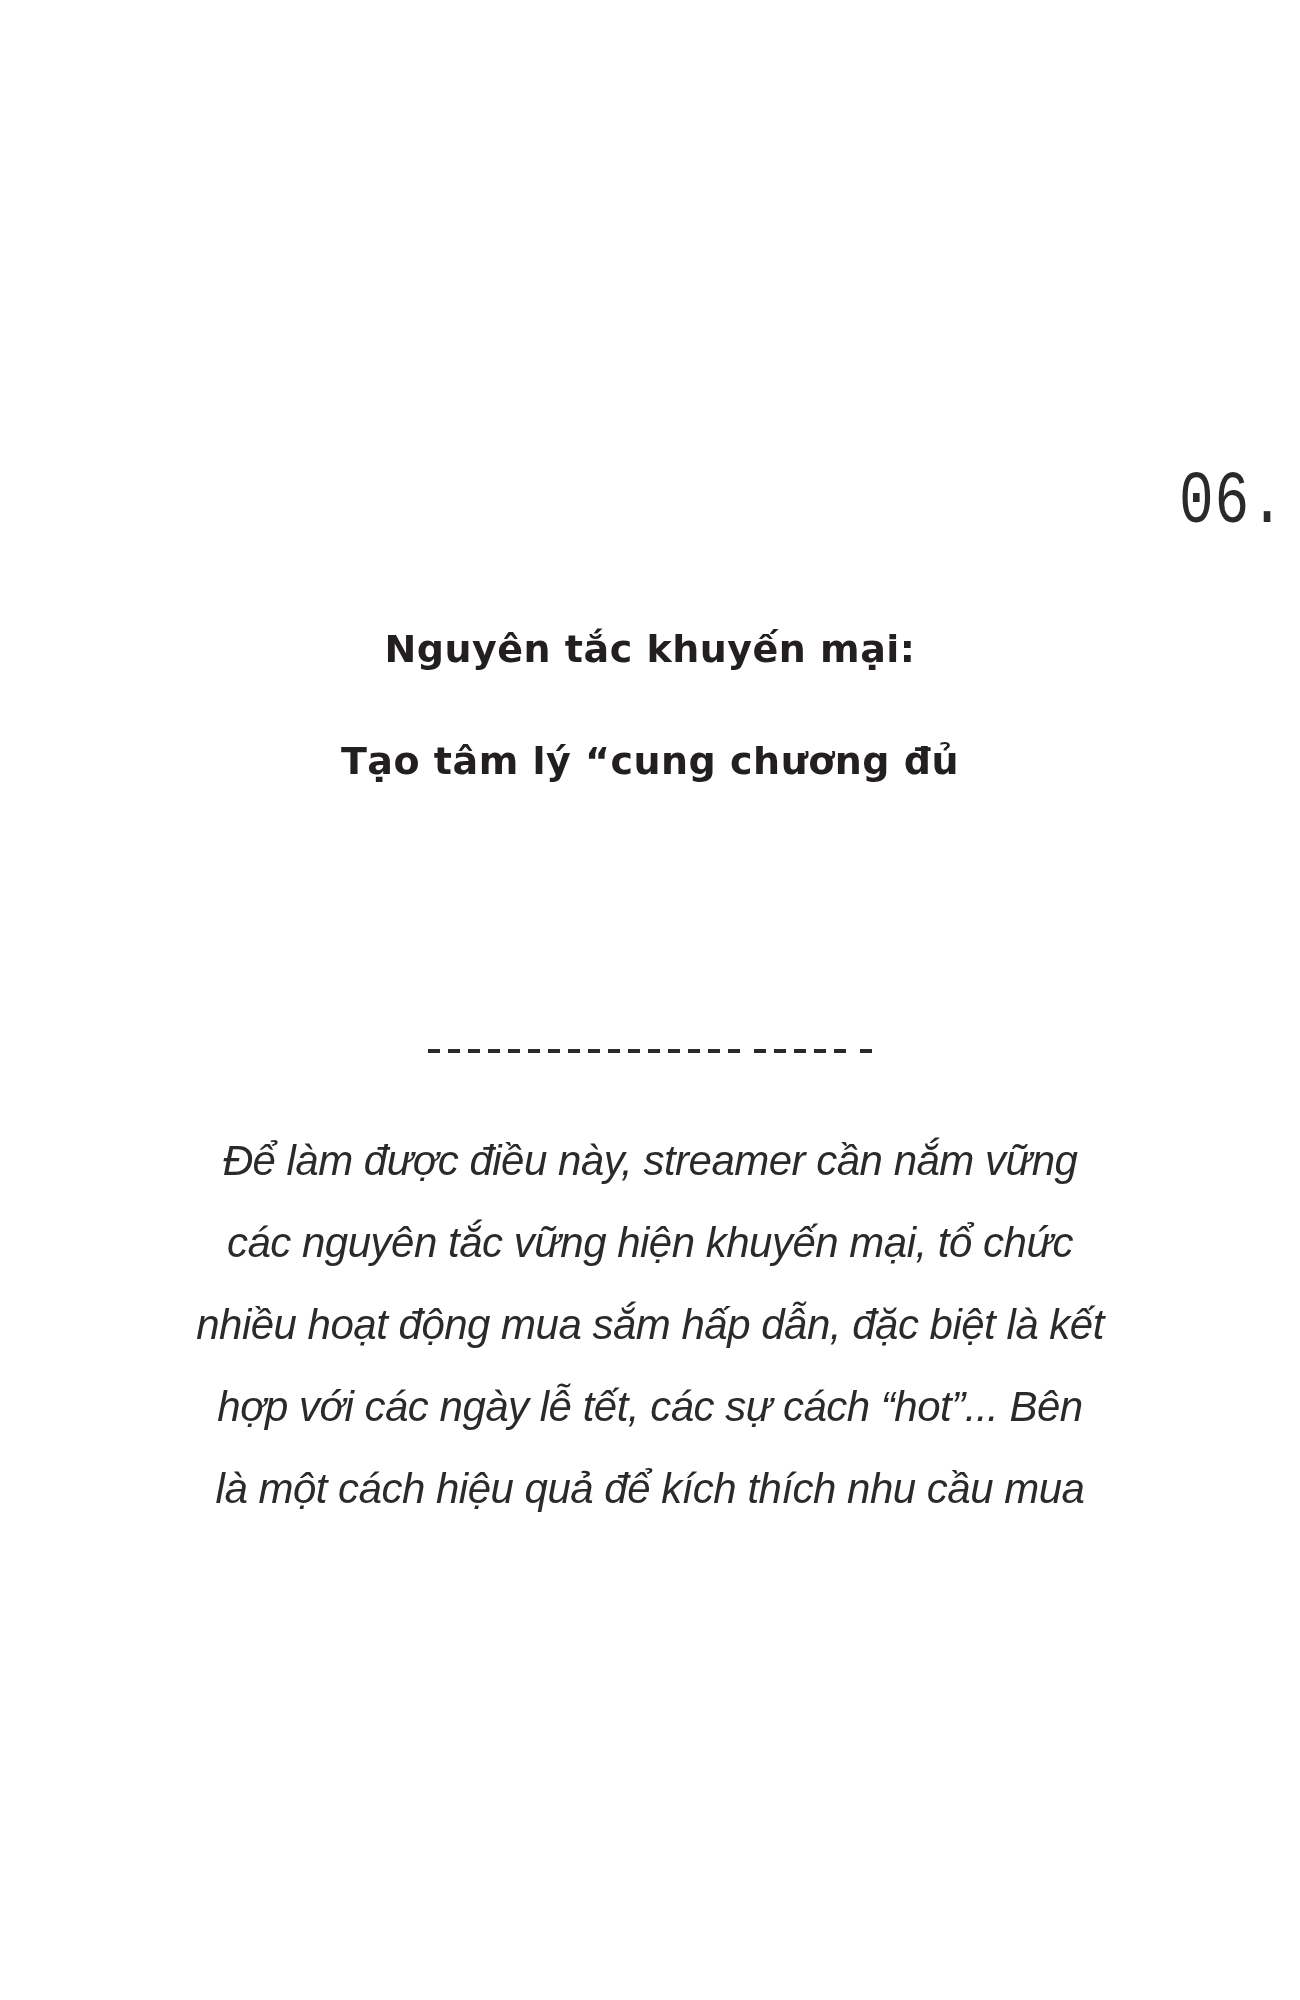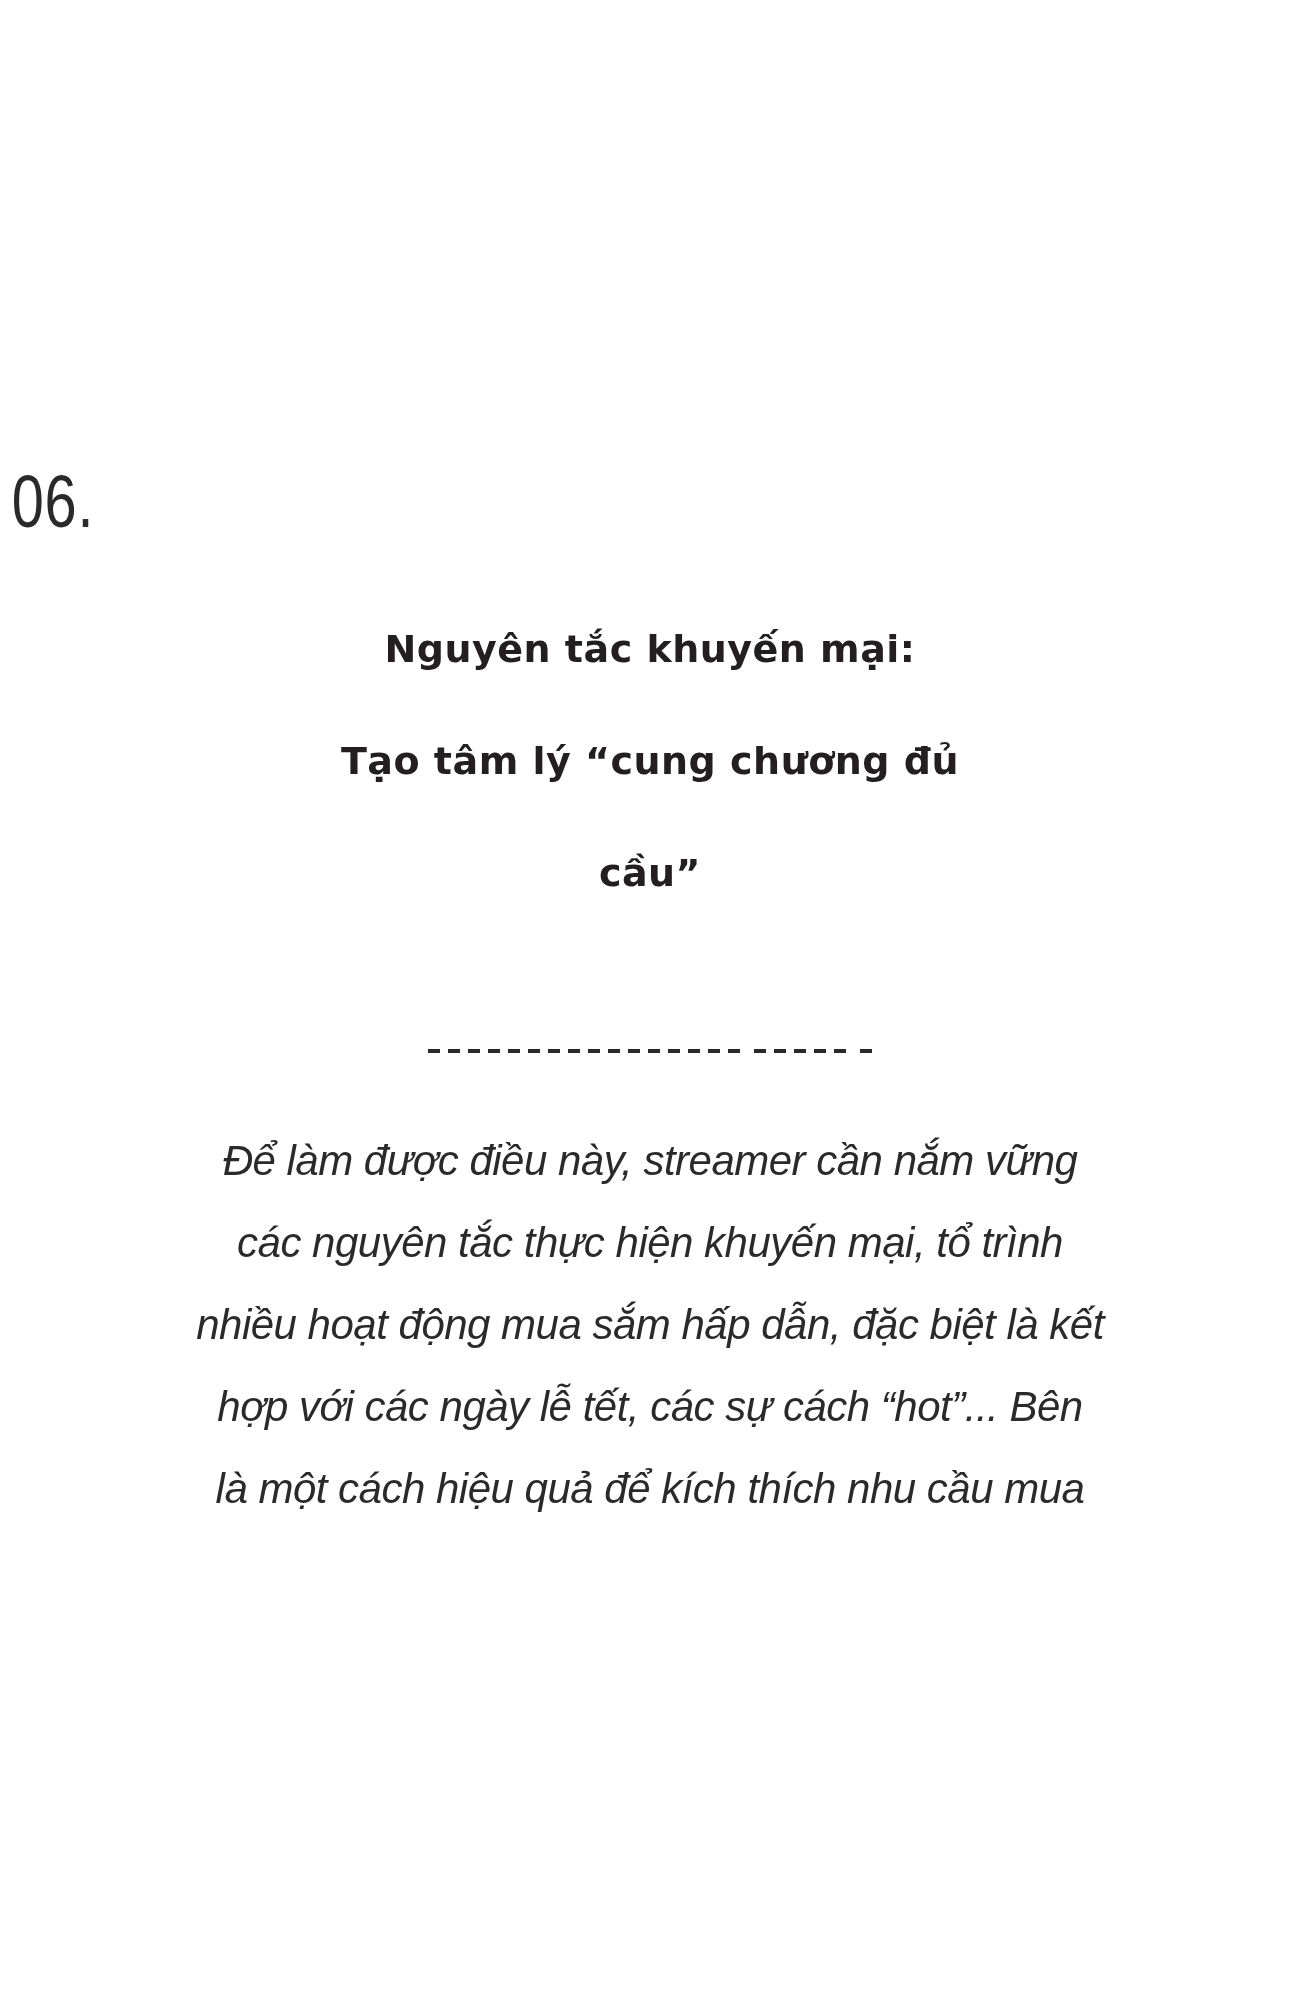--- a/index.html
+++ b/index.html
@@ -18,22 +18,22 @@
   .page {
     position: absolute;
     inset: 0;
   }
   
   .chapter-number {
     position: absolute;
     top: 465px;
     left: 0;
     width: 100%;
-    text-align: left;
-    font-family: Liberation Sans, sans-serif;
+    text-align: right;
+    font-family: Liberation Mono, monospace;
     font-weight: 400;
     font-size: 74px;
     line-height: 1;
     letter-spacing: 1px;
     color: #2a2a2a;
   }
   .chapter-number .condense {
     display: inline-block;
     transform: scaleX(0.78);
     transform-origin: center;
@@ -99,30 +99,29 @@
 
 <div class="page">
 
   <div class="chapter-number">
     <span class="condense">06.</span>
   </div>
 
   <h1 class="page-title" style="margin:0; font-size:38px;">
     <span class="title-line">Nguyên tắc khuyến mại:</span>
     <span class="title-line">Tạo tâm lý “cung chương đủ</span>
-    <span class="title-line">cầu”</span>
   </h1>
 
   <div class="divider">
     <span class="dash-group dash-long"></span>
     <span class="dash-group dash-short"></span>
     <span class="dash-group dash-single"></span>
   </div>
 
   <div class="body-paragraph">
     <span class="paragraph-line">Để làm được điều này, streamer cần nắm vững</span>
-    <span class="paragraph-line">các nguyên tắc thực hiện khuyến mại, tổ trình</span>
+    <span class="paragraph-line">các nguyên tắc vững hiện khuyến mại, tổ chức</span>
     <span class="paragraph-line">nhiều hoạt động mua sắm hấp dẫn, đặc biệt là kết</span>
     <span class="paragraph-line">hợp với các ngày lễ tết, các sự cách “hot”... Bên</span>
     <span class="paragraph-line">là một cách hiệu quả để kích thích nhu cầu mua</span>
   </div>
 
 </div>
 
 </body></html>

